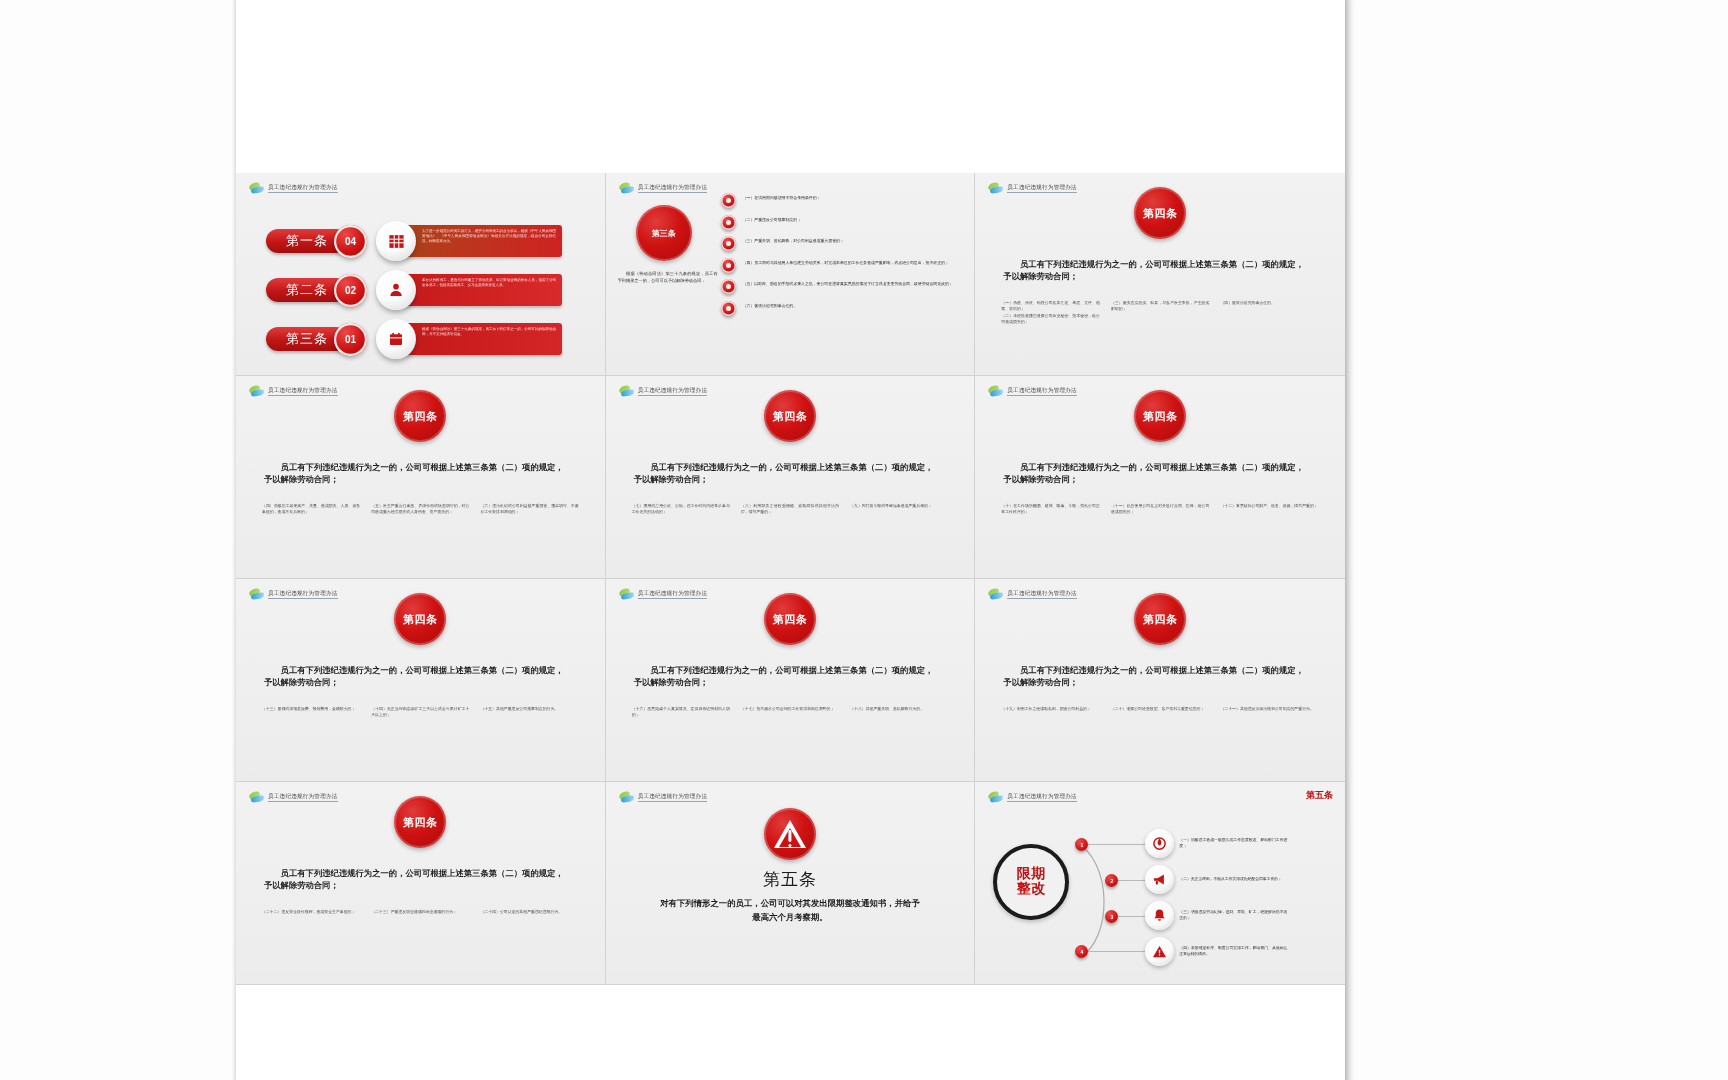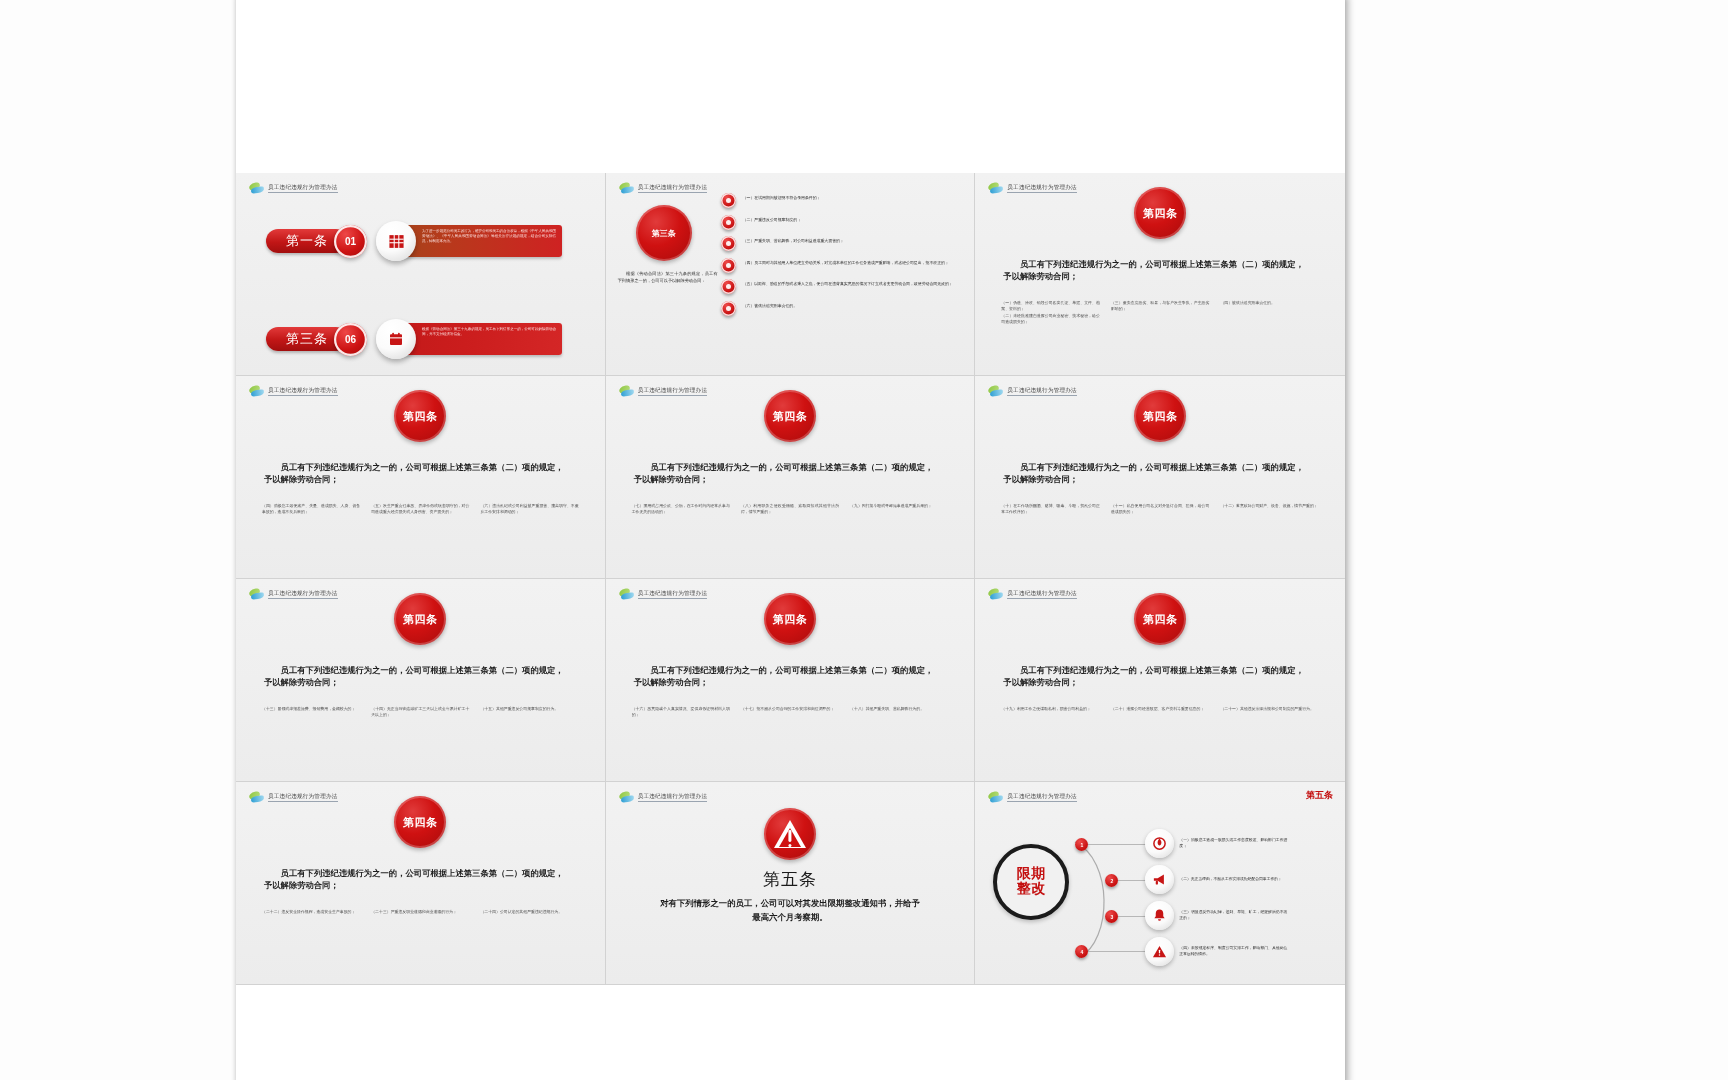--- a/index.html
+++ b/index.html
@@ -274,37 +274,48 @@
           <div class="slide-header">
             <span class="logo-mark">
               <span class="swoosh-g"></span>
                 <span class="swoosh-b"></span>
             </span>
             <span class="slide-title">员工违纪违规行为管理办法</span>
           </div>
 
           <div class="s1-row" style="left:30px; top:48px;">
             <div class="s1-pill">第一条</div>
-            <div class="s1-num">01</div>
+            <div class="s1-num">04</div>
             <div class="s1-icon">
               <svg width="17" height="17" viewBox="0 0 24 24">
                 <rect class="ico-red" x="2" y="3" width="6" height="18"></rect>
                 <rect class="ico-red" x="9.5" y="3" width="5" height="18"></rect>
                 <rect class="ico-red" x="16" y="3" width="6" height="18"></rect>
                 <rect fill="#fff" x="2" y="8" width="20" height="1.5"></rect>
                 <rect fill="#fff" x="2" y="13" width="20" height="1.5"></rect>
               </svg>
             </div>
             <div class="s1-bar bar-a">为了进一步规范公司员工的行为，维护公司和员工的合法权益，根据《中华人民共和国劳动法》、《中华人民共和国劳动合同法》等相关法律法规的规定，结合公司实际情况，特制定本办法。</div>
           </div>
 
+          <div class="s1-row" style="left:30px; top:97px;">
+            <div class="s1-pill">第二条</div>
+            <div class="s1-num">02</div>
+            <div class="s1-icon">
+              <svg width="16" height="16" viewBox="0 0 24 24">
+                <circle class="ico-red" cx="12" cy="7" r="4.2"></circle>
+                <path class="ico-red" d="M3.5 21c0-4.7 3.8-7.6 8.5-7.6s8.5 2.9 8.5 7.6z"></path>
+              </svg>
+            </div>
+            <div class="s1-bar bar-b">本办法所称员工，是指与公司建立了劳动关系、签订劳动合同的所有人员，适用于公司全体员工，包括试用期员工、实习生及劳务派遣人员。</div>
+          </div>
 
           <div class="s1-row" style="left:30px; top:146px;">
             <div class="s1-pill">第三条</div>
-            <div class="s1-num">06</div>
+            <div class="s1-num">01</div>
             <div class="s1-icon">
               <svg width="16" height="16" viewBox="0 0 24 24">
                 <rect class="ico-red" x="3" y="5" width="18" height="16" rx="1.5"></rect>
                 <rect fill="#fff" x="3" y="9.5" width="18" height="1.6"></rect>
                 <rect class="ico-red" x="6.5" y="2.5" width="2.4" height="4" rx="1"></rect>
                 <rect class="ico-red" x="15" y="2.5" width="2.4" height="4" rx="1"></rect>
               </svg>
             </div>
             <div class="s1-bar bar-c">根据《劳动合同法》第三十九条的规定，员工有下列情形之一的，公司可以解除劳动合同，并不支付经济补偿金。</div>
           </div>

